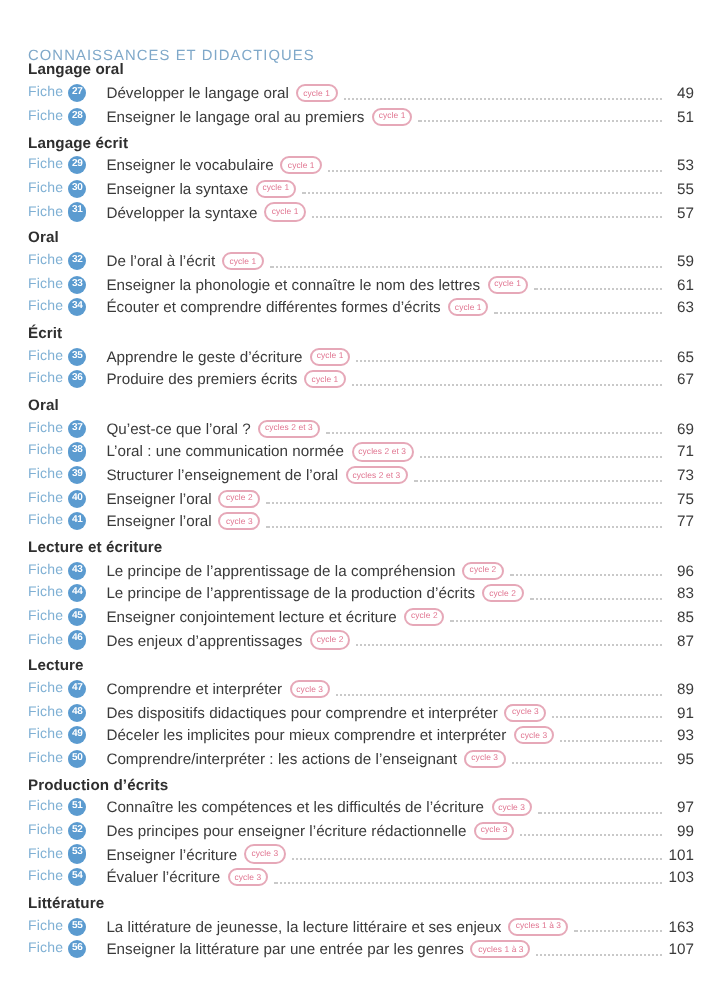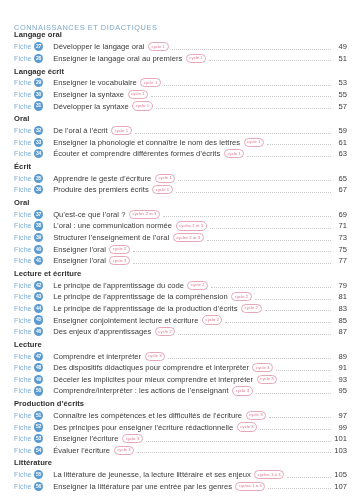--- a/index.html
+++ b/index.html
@@ -242,33 +242,25 @@
         <span class="fiche-label">Fiche</span>
         <span class="fiche-badge">41</span>
         <span class="entry-title">Enseigner l’oral</span>
         <span class="cycle-tag">cycle 3</span>
         <span class="leader"></span>
         <span class="page-num">77</span>
       </div>
       <div class="section-title">Lecture et écriture</div>
       <div class="entry">
         <span class="fiche-label">Fiche</span>
-        <span class="fiche-badge">42</span>
-        <span class="entry-title">Le principe de l’apprentissage du code</span>
-        <span class="cycle-tag">cycle 2</span>
-        <span class="leader"></span>
-        <span class="page-num">79</span>
-      </div>
-      <div class="entry">
-        <span class="fiche-label">Fiche</span>
         <span class="fiche-badge">43</span>
         <span class="entry-title">Le principe de l’apprentissage de la compréhension</span>
         <span class="cycle-tag">cycle 2</span>
         <span class="leader"></span>
-        <span class="page-num">81</span>
+        <span class="page-num">96</span>
       </div>
       <div class="entry">
         <span class="fiche-label">Fiche</span>
         <span class="fiche-badge">44</span>
         <span class="entry-title">Le principe de l’apprentissage de la production d’écrits</span>
         <span class="cycle-tag">cycle 2</span>
         <span class="leader"></span>
         <span class="page-num">83</span>
       </div>
       <div class="entry">
@@ -353,21 +345,21 @@
         <span class="leader"></span>
         <span class="page-num">103</span>
       </div>
       <div class="section-title">Littérature</div>
       <div class="entry">
         <span class="fiche-label">Fiche</span>
         <span class="fiche-badge">55</span>
         <span class="entry-title">La littérature de jeunesse, la lecture littéraire et ses enjeux</span>
         <span class="cycle-tag">cycles 1 à 3</span>
         <span class="leader"></span>
-        <span class="page-num">105</span>
+        <span class="page-num">163</span>
       </div>
       <div class="entry">
         <span class="fiche-label">Fiche</span>
         <span class="fiche-badge">56</span>
         <span class="entry-title">Enseigner la littérature par une entrée par les genres</span>
         <span class="cycle-tag">cycles 1 à 3</span>
         <span class="leader"></span>
         <span class="page-num">107</span>
       </div>
     </div>

